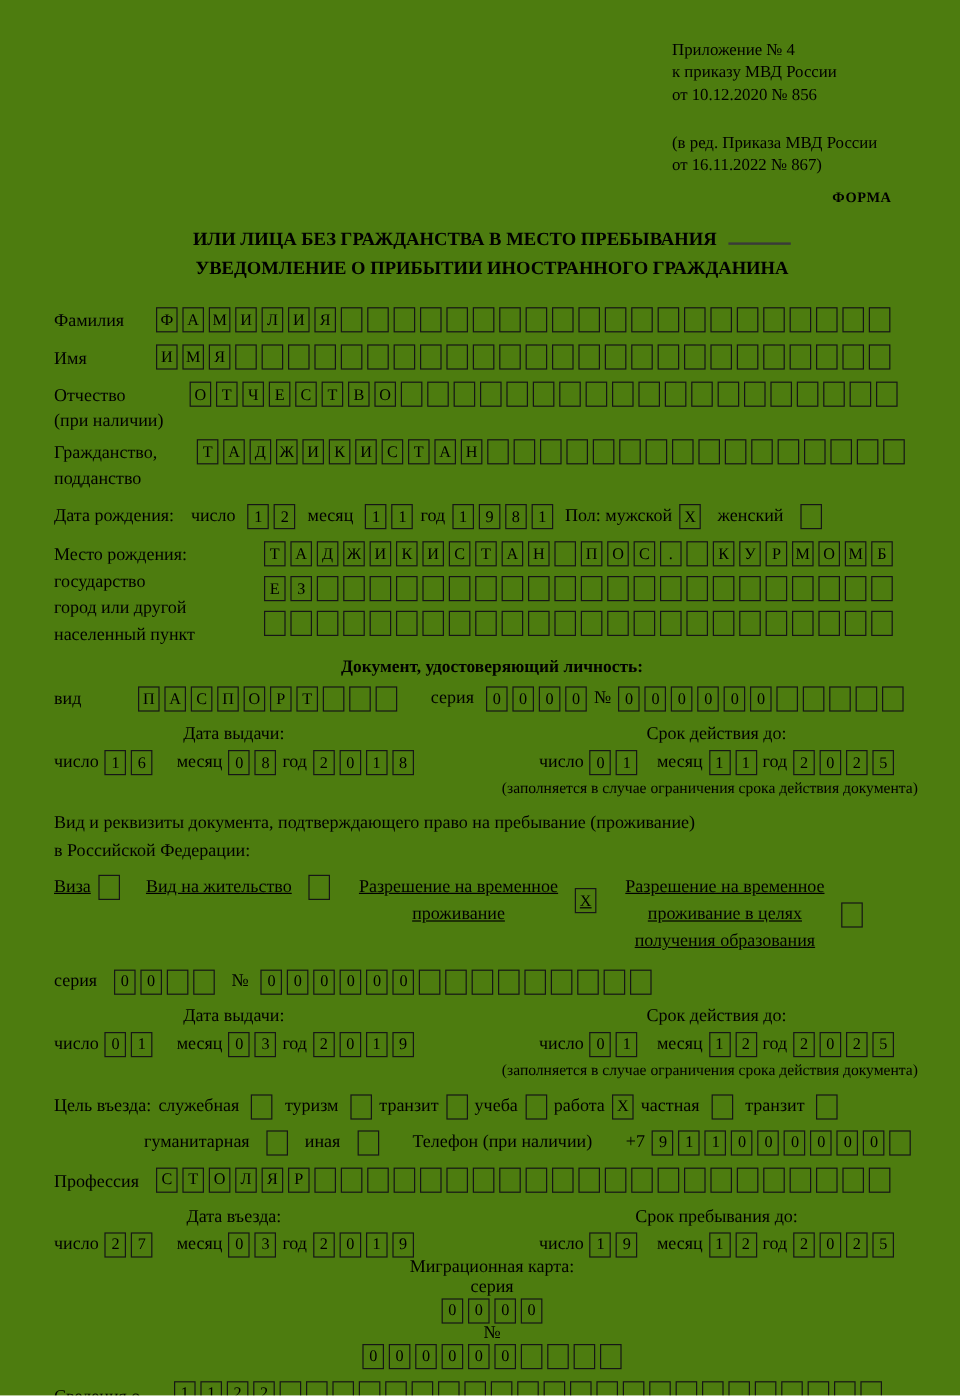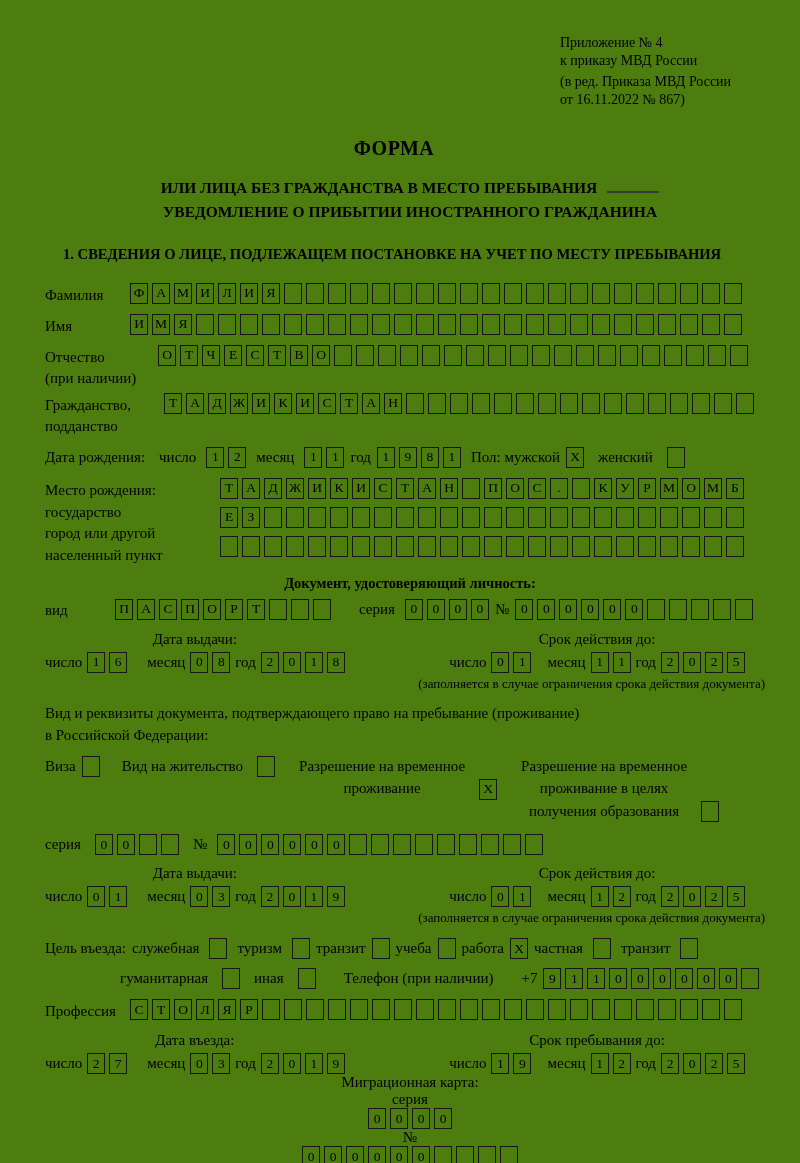--- a/index.html
+++ b/index.html
@@ -2,67 +2,67 @@
 <html><head>
 <meta charset="utf-8">
 <style>
   html,body{margin:0;padding:0;background:#fff;}
   .page{
     width:800px;height:1163px;background:#4d7c0f;box-sizing:border-box;
     padding:34px 25px 0 45px;font-family:"Liberation Serif",serif;color:#000;
     overflow:hidden;position:relative;
   }
   .hdr{margin-left:515px;font-size:14px;line-height:1.32;}
-  .hdr-ed{margin-top:2px;}
-  .forma{font-weight:bold;text-align:center;margin:27px 32px 0 0;font-size:20px;letter-spacing:.5px;}
+  .hdr-ed{margin-top:22px;}
+  .forma{font-weight:bold;text-align:right;margin:9px 32px 0 0;font-size:12px;letter-spacing:.5px;}
   .title{text-align:center;font-weight:bold;font-size:15.5px;margin-top:16px;line-height:1.55;}
   .blank-line{display:inline-block;width:52px;border-bottom:2px solid #3a3a3a;height:.9em;margin-left:10px;}
   .sec{font-weight:bold;font-size:14.6px;margin-top:22px;margin-left:18px;}
   .row{display:flex;align-items:flex-start;margin-top:8px;}
   .lbl{font-size:15px;flex-shrink:0;line-height:1.4;padding-top:2px;}
   .cells{display:flex;gap:4px;flex-wrap:nowrap;}
   .cell{width:16px;height:19px;border:1.5px solid #161616;display:flex;align-items:center;
         justify-content:center;font-size:13.5px;flex-shrink:0;}
   .stack{display:flex;flex-direction:column;gap:8px;}
   .center-head{text-align:center;font-weight:bold;font-size:14.5px;margin-top:8px;}
   .inline{display:flex;align-items:center;font-size:15px;}
   .daterow{display:flex;margin-top:10px;}
   .dgroup{display:flex;flex-direction:column;align-items:center;}
   .dhead{font-size:15px;margin-bottom:4px;}
   .dline{display:flex;align-items:center;font-size:15px;gap:5px;}
   .note{font-size:13px;text-align:right;margin:3px 10px 0 0;}
   .para{font-size:15px;margin-top:10px;line-height:1.5;}
   .visa-row{display:flex;align-items:flex-start;margin-top:8px;font-size:15px;}
-  .opt{display:flex;align-items:flex-end;}
+  .opt{display:flex;align-items:center;text-decoration:underline;}
   .opt-label{line-height:1.5;}
   .opt-label.ctr{text-align:center;}
   .goal-row{display:flex;align-items:center;font-size:15px;margin-top:12px;}
   .sp6{width:6px;flex-shrink:0;} .sp10{width:10px;flex-shrink:0;} .sp14{width:14px;flex-shrink:0;}
 </style>
 </head>
 <body>
 
 <div class="page">
 
   <div class="hdr">
     <div>Приложение № 4</div>
     <div>к приказу МВД России</div>
+    <div>от 10.12.2020 № 856</div>
     <div class="hdr-ed">
       <div>(в ред. Приказа МВД России</div>
       <div>от 16.11.2022 № 867)</div>
     </div>
   </div>
   <div class="forma">ФОРМА</div>
 
   <div class="title">
     <div><span>ИЛИ ЛИЦА БЕЗ ГРАЖДАНСТВА В МЕСТО ПРЕБЫВАНИЯ</span><span class="blank-line"></span></div>
     <div>УВЕДОМЛЕНИЕ О ПРИБЫТИИ ИНОСТРАННОГО ГРАЖДАНИНА</div>
   </div>
 
-  <div class="sec">1. СВЕДЕНИЯ О ЛИЦЕ, ПОДЛЕЖАЩЕМ ПОСТАНОВКЕ НА УЧЕТ ПО МЕСТУ ПРЕБЫВАНИЯ</div>
 
   <div class="row" style="margin-top:20px;">
     <div class="lbl" style="width:85px;">Фамилия</div>
     <div class="cells">
         <span class="cell">Ф</span>
         <span class="cell">А</span>
         <span class="cell">М</span>
         <span class="cell">И</span>
         <span class="cell">Л</span>
         <span class="cell">И</span>

